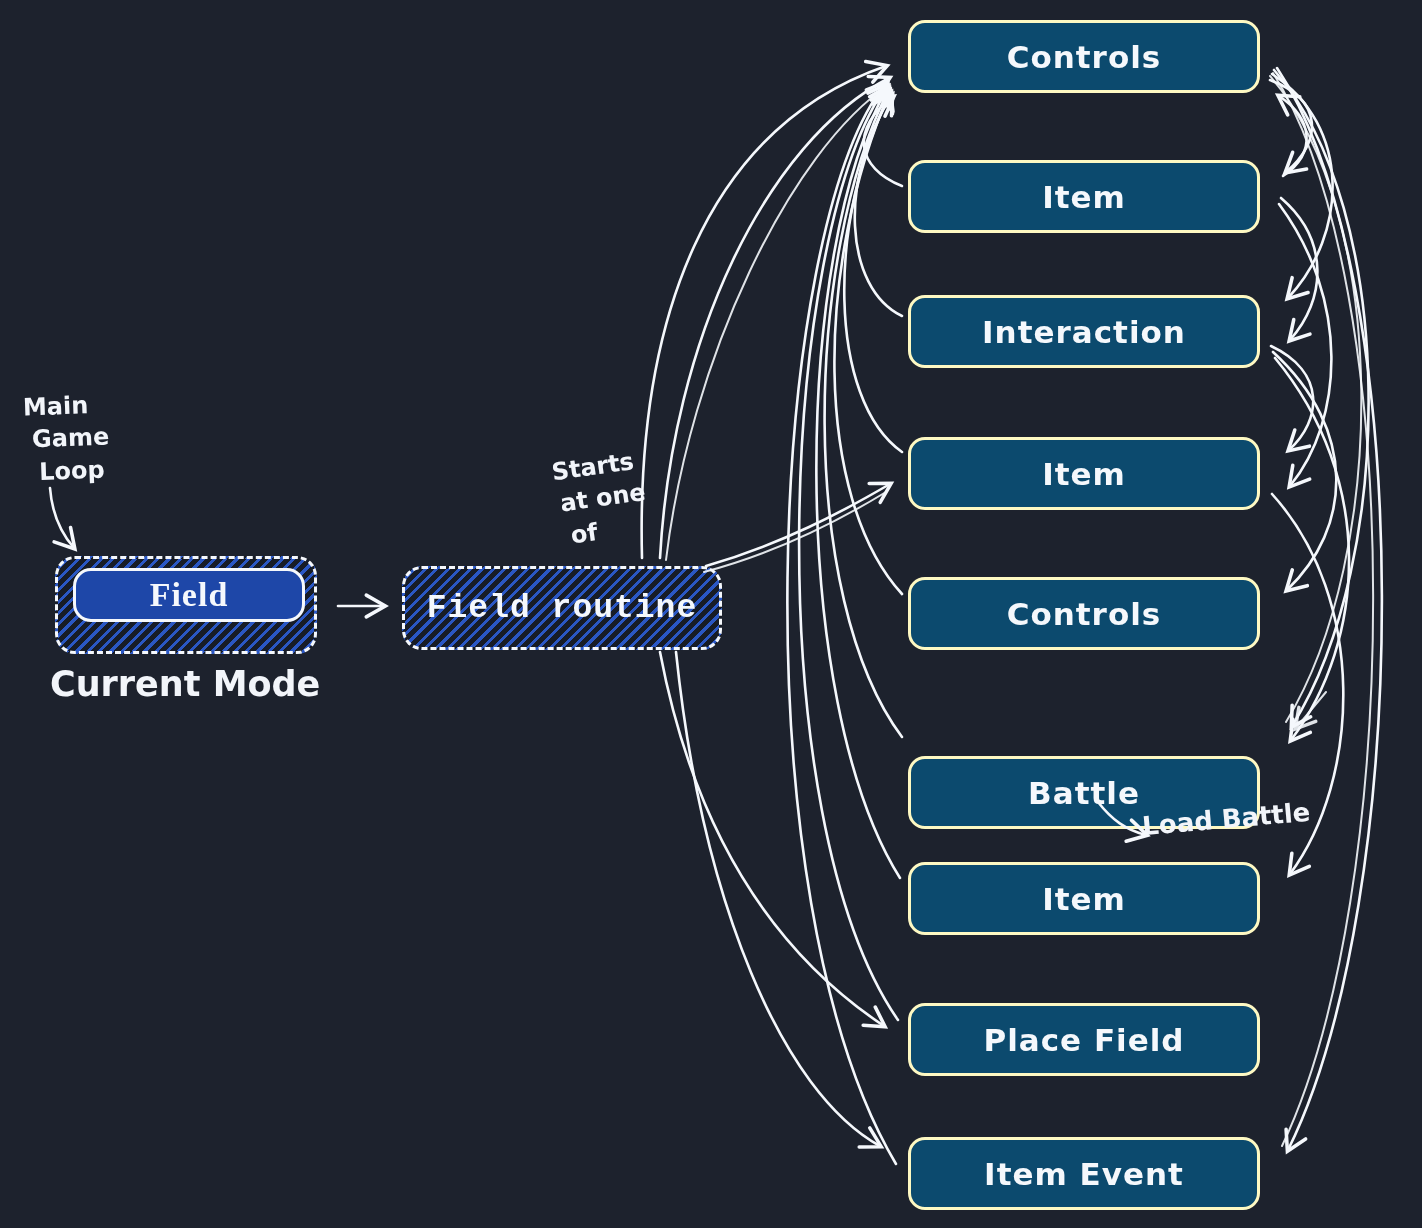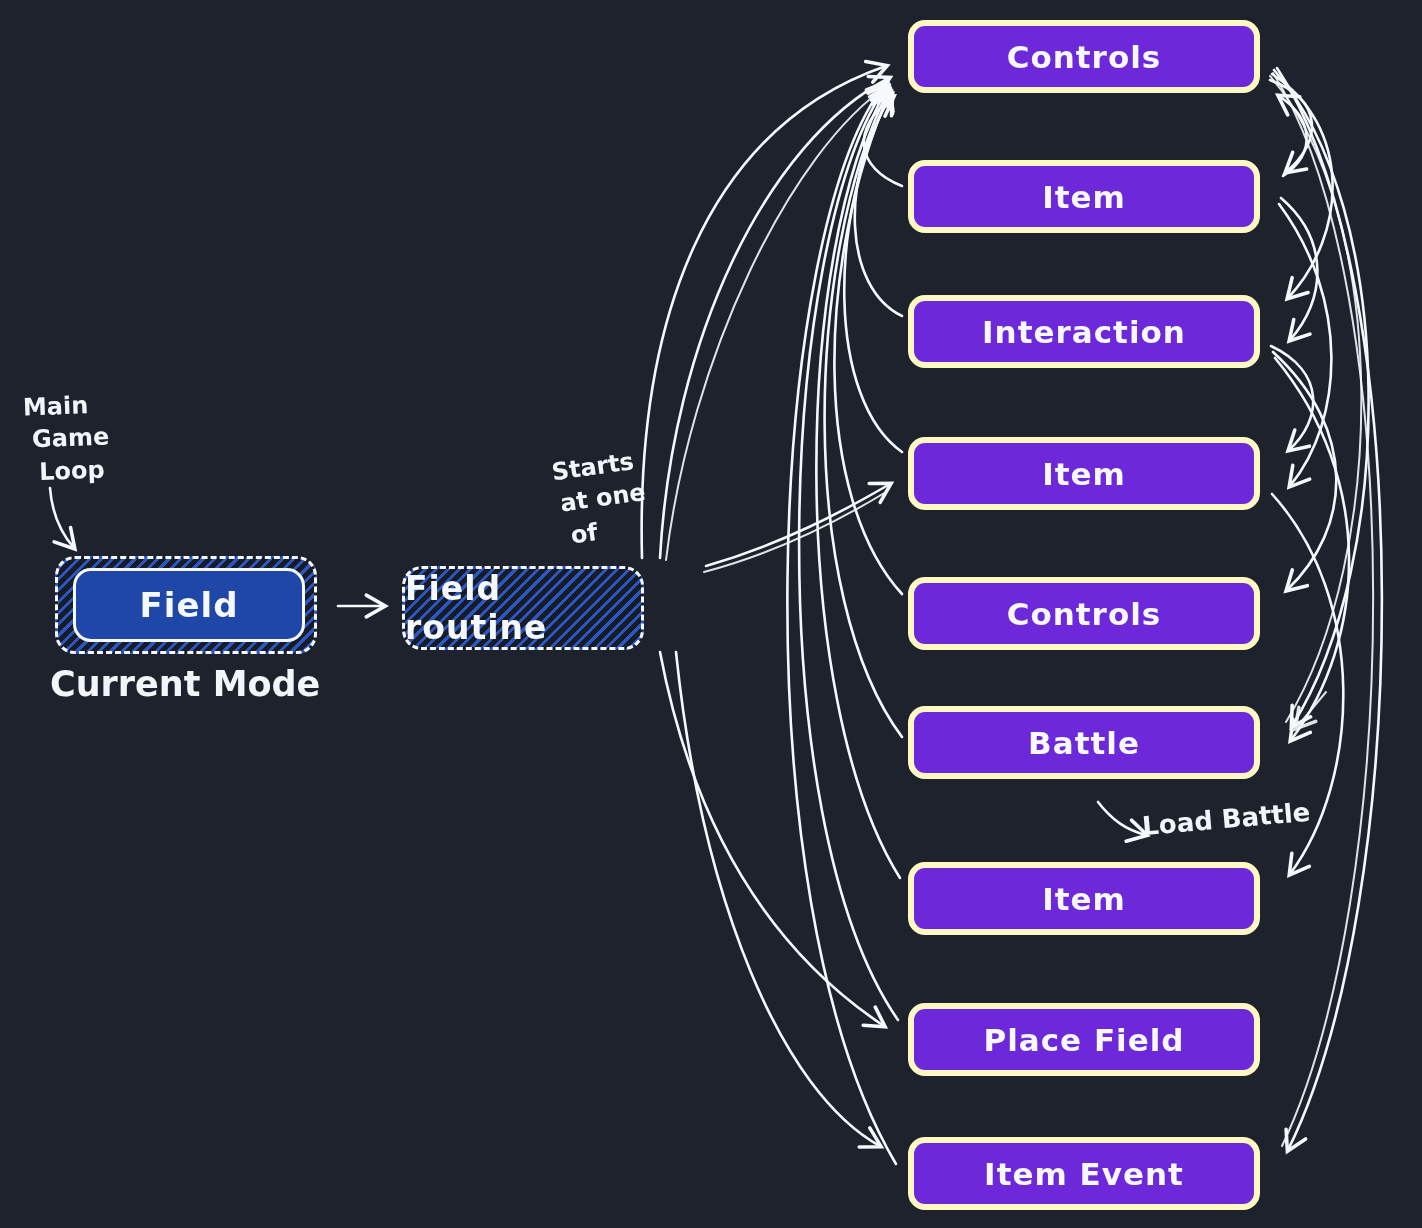--- a/index.html
+++ b/index.html
@@ -5,44 +5,44 @@
   html,body{margin:0;padding:0;background:#1d222d;}
   #canvas{
     position:relative;width:1422px;height:1228px;overflow:hidden;
     background:#1d222d;
     font-family:"DejaVu Sans", sans-serif;
     color:#f5f8fc;
   }
   
   .node{
     position:absolute;left:908px;width:352px;height:73px;
-    background:#6d28d9;border:6px solid #fef9c3;border-radius:17px;
+    background:#0c4a6e;border:3px solid #fef9c3;border-radius:17px;
     display:flex;align-items:center;justify-content:center;
     box-sizing:border-box;z-index:2;
   }
   .node-label{
     font-size:31px;font-weight:bold;letter-spacing:1px;color:#f5f8fc;
   }
   
   .hatched{
     position:absolute;border:3px dashed #f5f8fc;border-radius:20px;
     box-sizing:border-box;z-index:2;
     background-color:#171c27;
     background-image:repeating-linear-gradient(135deg,transparent 0 5px,#2a57c4 5px 8px);
   }
   #current-mode-wrap{left:55px;top:556px;width:262px;height:98px;}
   #field-node{
-    position:absolute;left:73px;top:568px;width:232px;height:74px;
+    position:absolute;left:73px;top:568px;width:232px;height:54px;
     background:#1e47a8;border:3px solid #f5f8fc;border-radius:18px;
     display:flex;align-items:center;justify-content:center;
-    box-sizing:border-box;z-index:3;
+    box-sizing:border-box;z-index:3;font-family:Liberation Serif, serif;
   }
   #routine-node{
-    left:402px;top:566px;width:242px;height:84px;
-    display:flex;align-items:center;justify-content:center;
+    left:402px;top:566px;width:320px;height:84px;
+    display:flex;align-items:center;justify-content:center;font-family:Liberation Mono, monospace;
   }
   #routine-node .node-label{font-size:33px;}
   
   .hand-note{position:absolute;font-weight:bold;color:#f2f5fa;z-index:3;}
   #main-loop-note{left:24px;top:390px;font-size:24px;line-height:1.35;transform:rotate(-2deg);}
   #main-loop-note span{display:block;}
   #main-loop-note span:nth-child(2){padding-left:8px;}
   #main-loop-note span:nth-child(3){padding-left:14px;}
   #current-mode-caption{left:50px;top:664px;width:280px;text-align:left;font-size:35px;}
   #starts-note{left:556px;top:450px;font-size:24px;line-height:1.35;transform:rotate(-8deg);}
@@ -93,21 +93,21 @@
     </div>
   <div class="node" style="top:295px">
       <span class="node-label">Interaction</span>
     </div>
   <div class="node" style="top:437px">
       <span class="node-label">Item</span>
     </div>
   <div class="node" style="top:577px">
       <span class="node-label">Controls</span>
     </div>
-  <div class="node" style="top:706px">
+  <div class="node" style="top:756px">
       <span class="node-label">Battle</span>
     </div>
   <div class="node" style="top:862px">
       <span class="node-label">Item</span>
     </div>
   <div class="node" style="top:1003px">
       <span class="node-label">Place Field</span>
     </div>
   <div class="node" style="top:1137px">
       <span class="node-label">Item Event</span>

